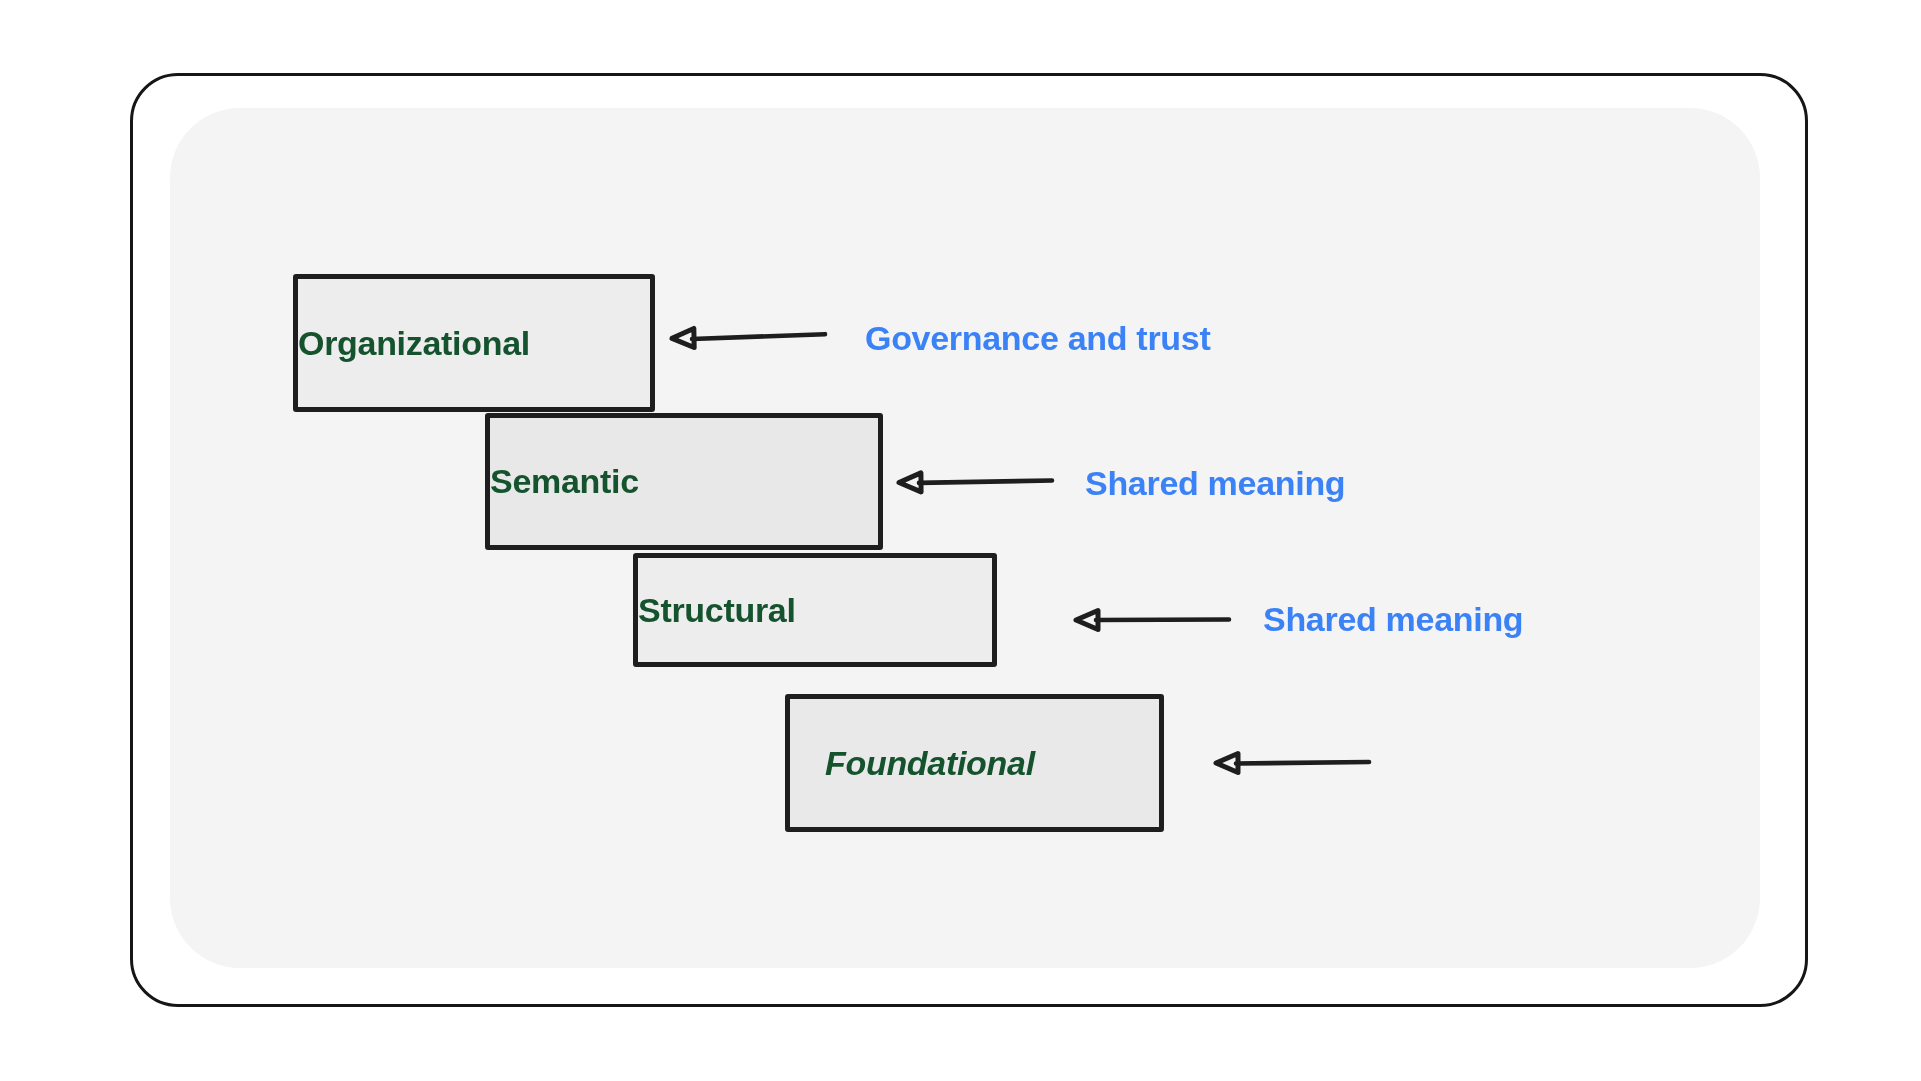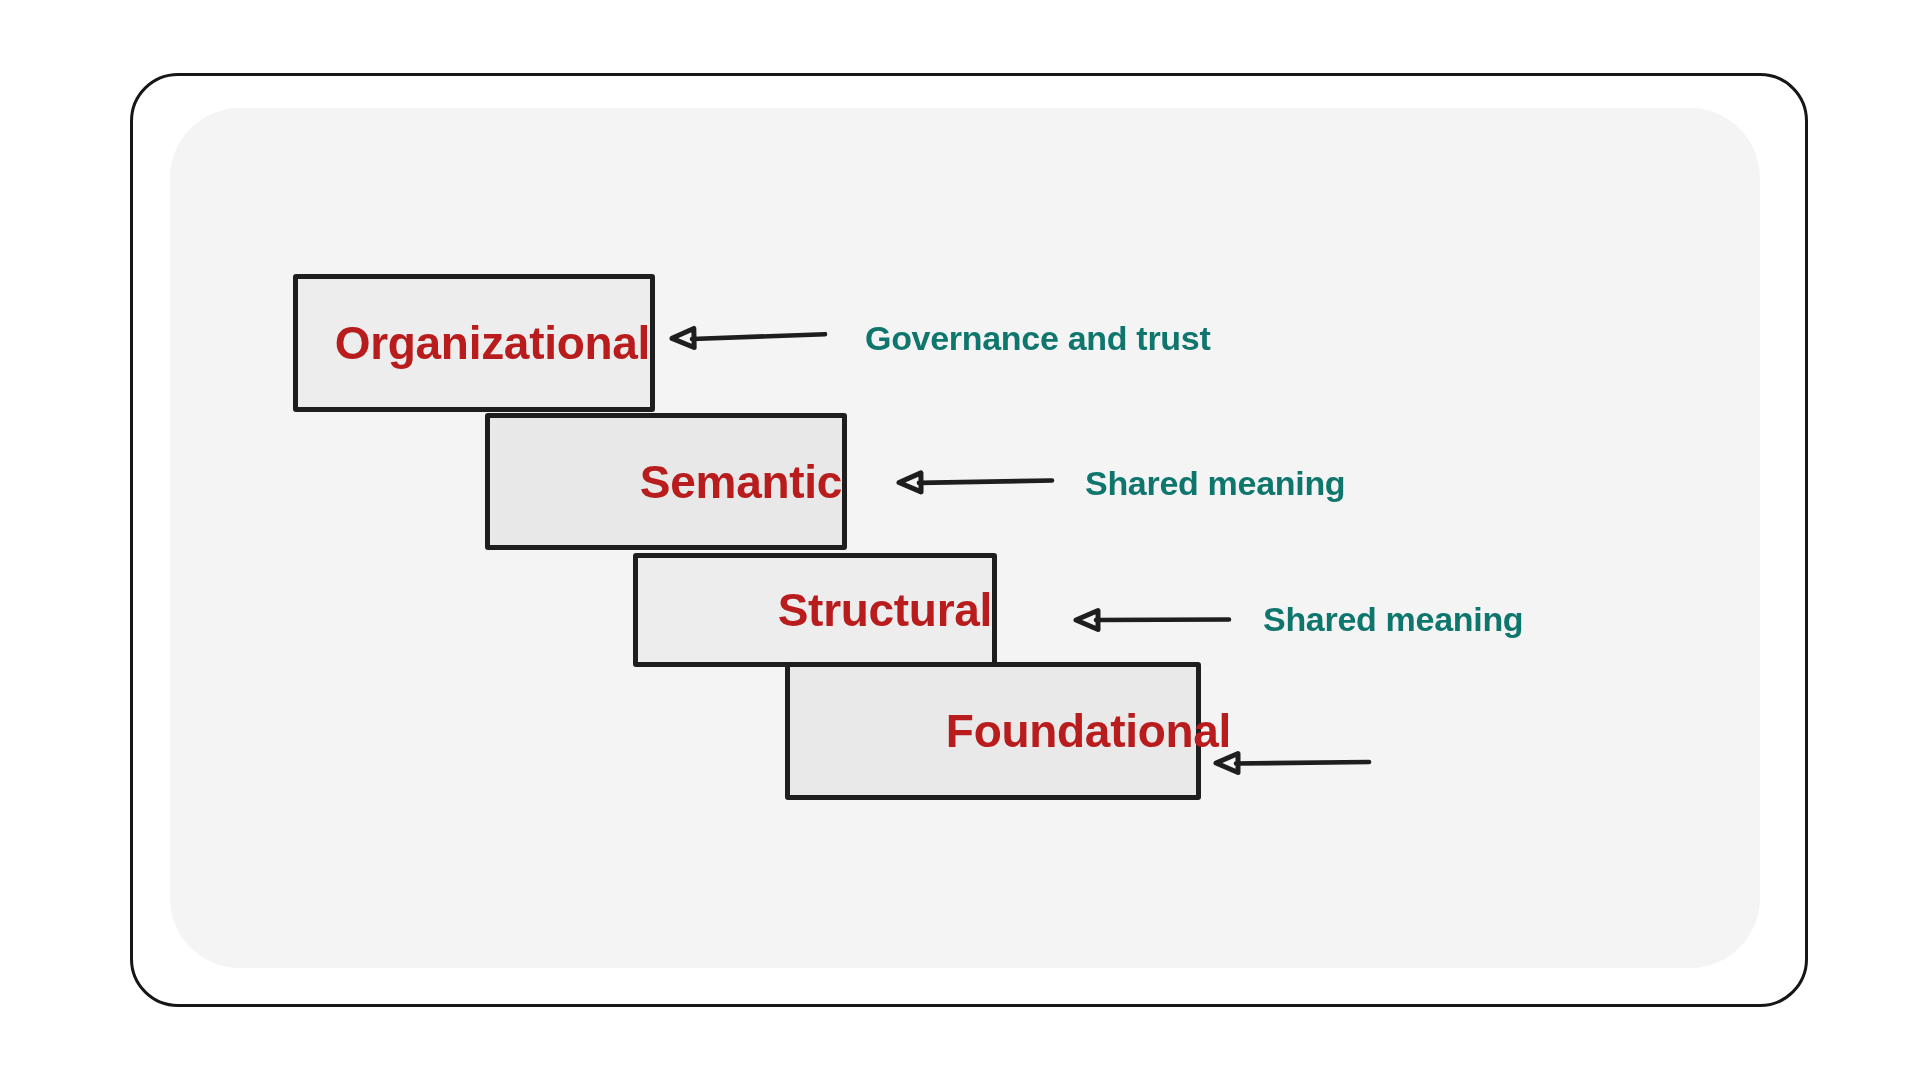--- a/index.html
+++ b/index.html
@@ -32,51 +32,51 @@
   }
 
   
   .layer-box {
     position: absolute;
     box-sizing: border-box;
     border: 5px solid #1e1e1e;
     border-radius: 3px;
     display: flex;
     align-items: center;
-    justify-content: flex-end;
-    font-size: 46px;
+    justify-content: flex-start;
+    font-size: 34px;
     font-weight: 700;
     letter-spacing: -0.3px;
-    color: #b91c1c;
+    color: #14532d;
   }
   .box-1 { left: 293px; top: 274px; width: 362px; height: 138px; background: #ededee; z-index: 2; }
-  .box-2 { left: 485px; top: 413px; width: 362px; height: 137px; background: #e8e8e9; z-index: 3; }
+  .box-2 { left: 485px; top: 413px; width: 398px; height: 137px; background: #e8e8e9; z-index: 3; }
   .box-3 { left: 633px; top: 553px; width: 364px; height: 114px; background: #ededee; z-index: 4; }
-  .box-4 { left: 785px; top: 662px; width: 416px; height: 138px; background: #e9e9ea; z-index: 5; }
+  .box-4 { left: 785px; top: 694px; width: 379px; height: 138px; background: #e9e9ea; z-index: 5; font-style: italic; }
   .box-4 .box-label { transform: translateX(35px); }
 
   
   .arrow {
     position: absolute;
     width: 162px; height: 32px;
     z-index: 6;
   }
   .arrow-1 { left: 668px; top: 321px; transform: rotate(-1deg); }
   .arrow-2 { left: 895px; top: 466px; transform: rotate(-0.4deg); }
   .arrow-3 { left: 1072px; top: 604px; }
   .arrow-4 { left: 1212px; top: 747px; }
 
   
   .annotation {
     position: absolute;
     transform: translateY(-50%);
     font-size: 34px;
     font-weight: 700;
     letter-spacing: -0.3px;
-    color: #0f766e;
+    color: #3b82f6;
     white-space: nowrap;
     z-index: 6;
   }
   .ann-1 { left: 865px; top: 338px; }
   .ann-2 { left: 1085px; top: 483px; }
   .ann-3 { left: 1263px; top: 619px; }
   .ann-4 { left: 1403px; top: 762px; }
 </style>
 </head>
 <body>

